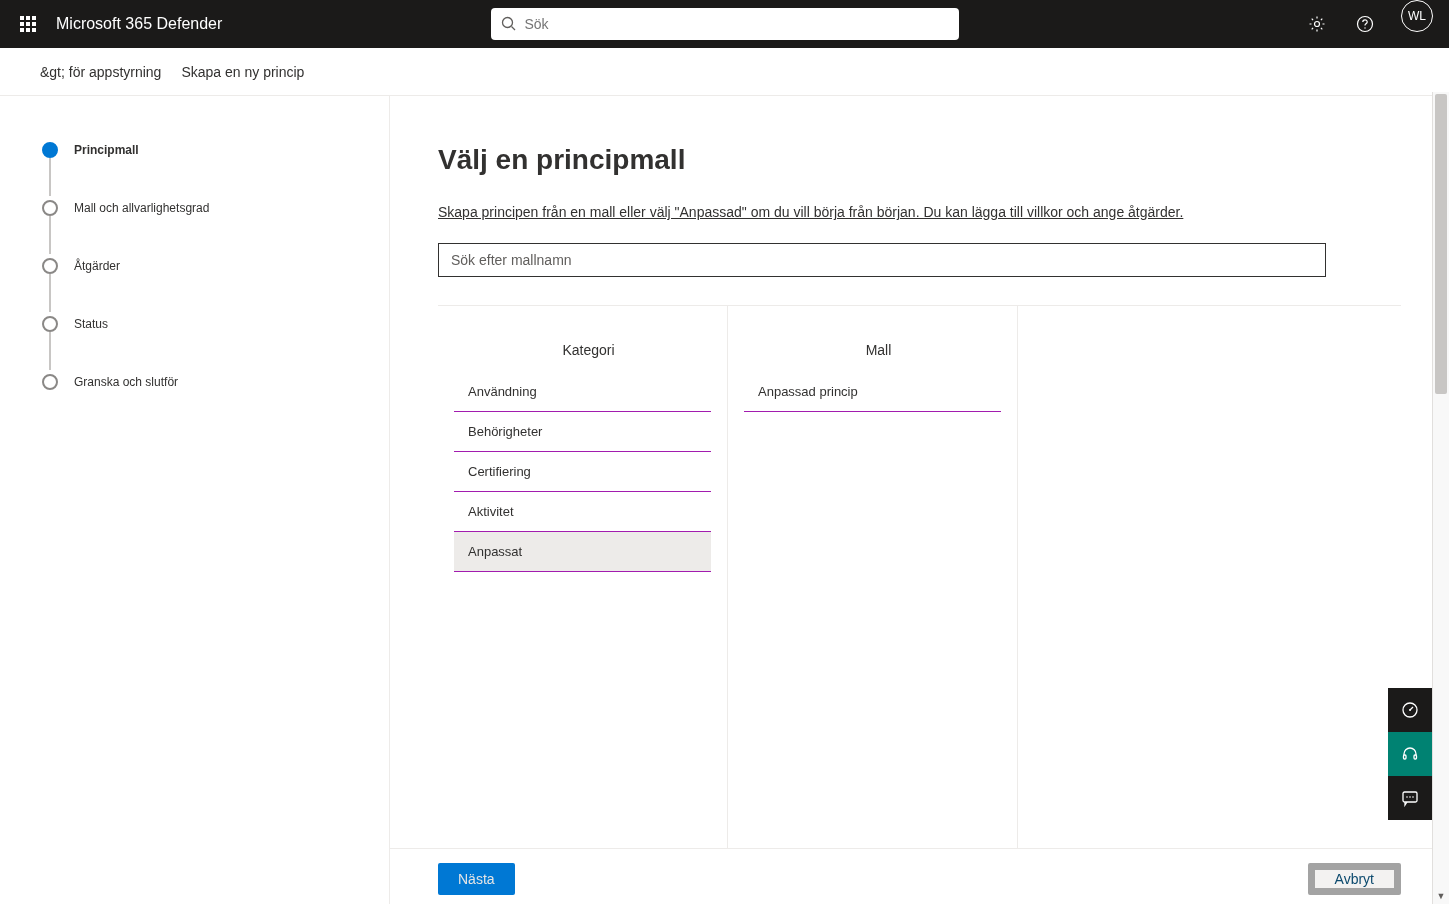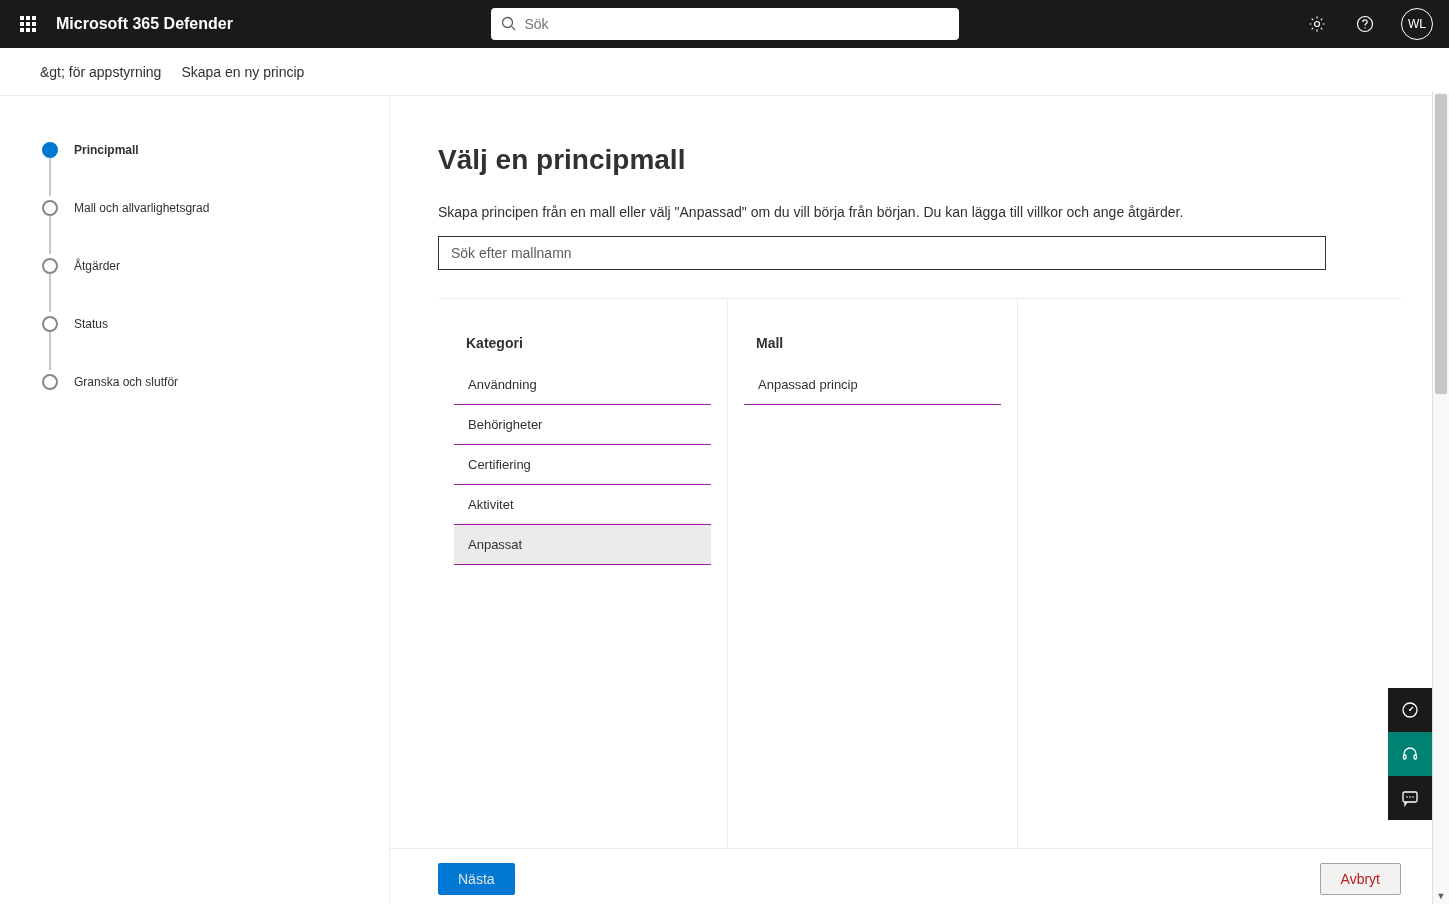--- a/index.html
+++ b/index.html
@@ -17,36 +17,36 @@
   width: 40px; height: 48px;
   display: flex; align-items: center; justify-content: center;
   cursor: pointer;
 }
 .waffle-grid {
   width: 16px; height: 16px;
   display: grid; grid-template-columns: repeat(3,4px); grid-template-rows: repeat(3,4px);
   gap: 2px;
 }
 .waffle-grid span { background: #fff; width: 4px; height: 4px; }
-.app-title { font-size: 16px; font-weight: 700; margin-left: 8px; }
+.app-title { font-size: 16px; font-weight: 400; margin-left: 8px; }
 .header-search {
   margin-left: auto; margin-right: auto;
   position: absolute; left: 50%; transform: translateX(-50%);
 }
 .search-box {
   width: 468px; height: 32px;
   background: #fff; border-radius: 4px;
   display: flex; align-items: center;
   padding: 0 10px; gap: 8px;
 }
 .search-box input {
   border: none; outline: none; flex: 1; font-size: 14px; color: #323130; background: transparent;
 }
 .header-spacer { flex: 1; }
-.header-actions { display: flex; align-items: center; gap: 8px; margin-left: auto; }
+.header-actions { display: flex; gap: 8px; margin-left: auto; }
 .header-icon-btn {
   width: 40px; height: 48px;
   display: flex; align-items: center; justify-content: center;
   color: #fff; cursor: pointer;
 }
 .avatar {
   width: 32px; height: 32px; border-radius: 50%;
   border: 1px solid #fff;
   display: flex; align-items: center; justify-content: center;
   font-size: 12px; color: #fff;
@@ -102,21 +102,21 @@
 .step-label { font-size: 12px; }
 .step-item.active .step-label { font-weight: 600; }
 
 .main-panel {
   flex: 1;
   padding: 48px 48px 0 48px;
   display: flex; flex-direction: column;
   overflow: hidden;
 }
 .page-title { font-size: 28px; font-weight: 600; margin-bottom: 28px; }
-.page-desc { font-size: 14px; margin-bottom: 16px; color: #323130; }
+.page-desc { font-size: 14px; margin-bottom: 23px; color: #323130; text-decoration: underline; }
 .template-search {
   width: 888px; height: 34px;
   border: 1px solid #323130;
   padding: 0 12px;
   font-size: 14px;
   outline: none;
 }
 .template-search::placeholder { color: #605e5c; }
 
 .template-columns {
@@ -124,21 +124,21 @@
   margin-top: 28px;
   border-top: 1px solid #edebe9;
   flex: 1;
 }
 .col {
   padding: 36px 16px 0 16px;
 }
 .col-category { width: 290px; border-right: 1px solid #edebe9; }
 .col-template { width: 290px; border-right: 1px solid #edebe9; }
 .col-details { flex: 1; }
-.col-heading { font-size: 14px; font-weight: 700; margin: 0 0 14px 12px; }
+.col-heading { font-size: 14px; font-weight: 400; margin: 0 0 14px 12px; text-align: center; }
 .cat-list, .tmpl-list { list-style: none; }
 .cat-item, .tmpl-item {
   height: 40px;
   display: flex; align-items: center;
   padding: 0 14px;
   font-size: 13px;
   cursor: pointer;
   border-bottom: 1px solid #a21caf;
 }
 .cat-item.selected { background: #edebe9; }
@@ -151,21 +151,21 @@
   background: #fff;
   display: flex; align-items: center;
   padding: 0 48px;
 }
 .btn {
   height: 32px; padding: 0 20px;
   font-size: 14px; border: none; cursor: pointer;
   border-radius: 2px;
 }
 .btn-primary { background: #0078d4; color: #e5e5e5; }
-.btn-secondary { background: #f3f2f1; color: #b91c1c; border: 1px solid #a3a3a3; }
+.btn-secondary { background: #f3f2f1; color: #0c4a6e; border: 7px solid #a3a3a3; }
 .footer-spacer { flex: 1; }
 
 .scrollbar-track {
   position: absolute;
   top: 92px; right: 0; bottom: 0;
   width: 17px;
   background: #f8f8f8;
   border-left: 1px solid #e1dfdd;
 }
 .scrollbar-thumb {

